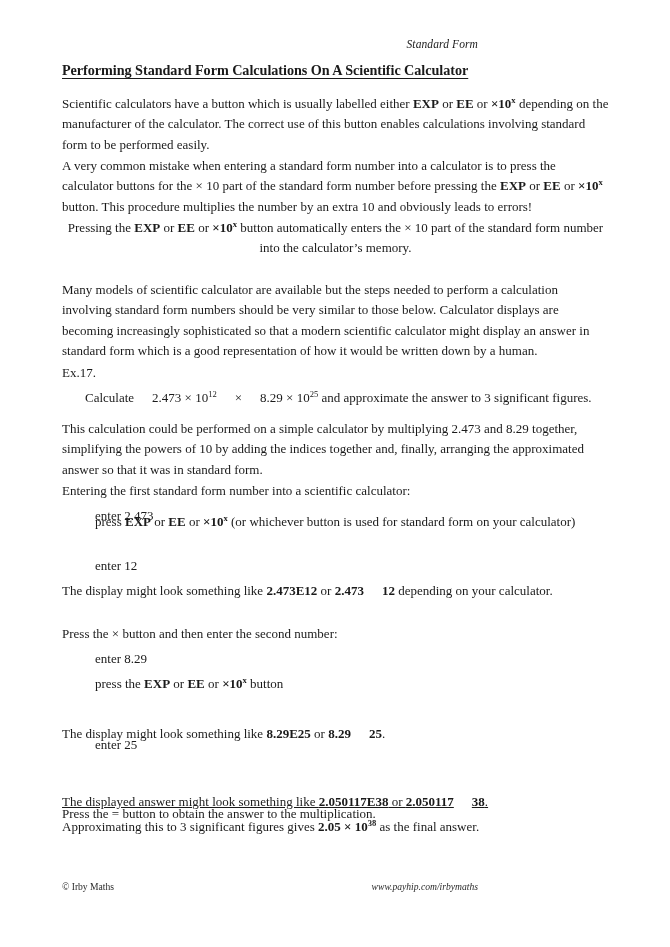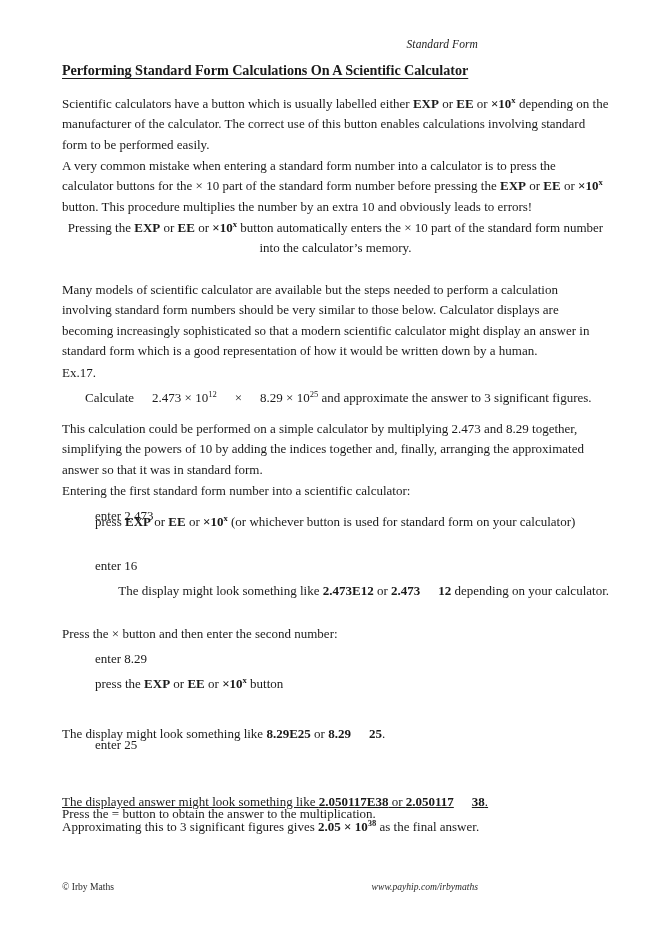--- a/index.html
+++ b/index.html
@@ -119,24 +119,24 @@
 
   <div class="body-block" style="top:506px;">
     <p class="para indent2">enter 2.473</p>
   </div>
 
   <div class="body-block" style="top:512px;">
     <p class="para indent2"><span>press </span><b>EXP</b><span> or </span><b>EE</b><span> or </span><b>×10</b><b><sup>x</sup></b><span> (or whichever button is used for standard form on your calculator)</span></p>
   </div>
 
   <div class="body-block" style="top:556px;">
-    <p class="para indent2">enter 16</p>
+    <p class="para indent2">enter 12</p>
   </div>
 
-  <div class="body-block" style="top:581px;text-align:right;">
+  <div class="body-block" style="top:581px;">
     <p class="para"><span>The display might look something like </span><b>2.473E12</b><span> or </span><b>2.473</b><span class="gap"></span><span class="gap-sm"></span><b>12</b><span> depending on your calculator.</span></p>
   </div>
 
   <div class="body-block" style="top:624px;">
     <p class="para">Press the × button and then enter the second number:</p>
   </div>
 
   <div class="body-block" style="top:649px;">
     <p class="para indent2">enter 8.29</p>
   </div>

